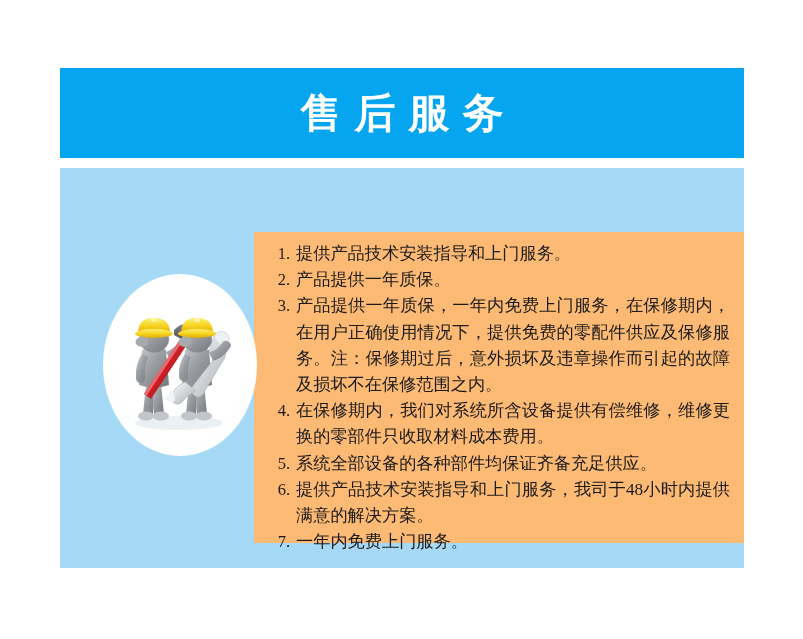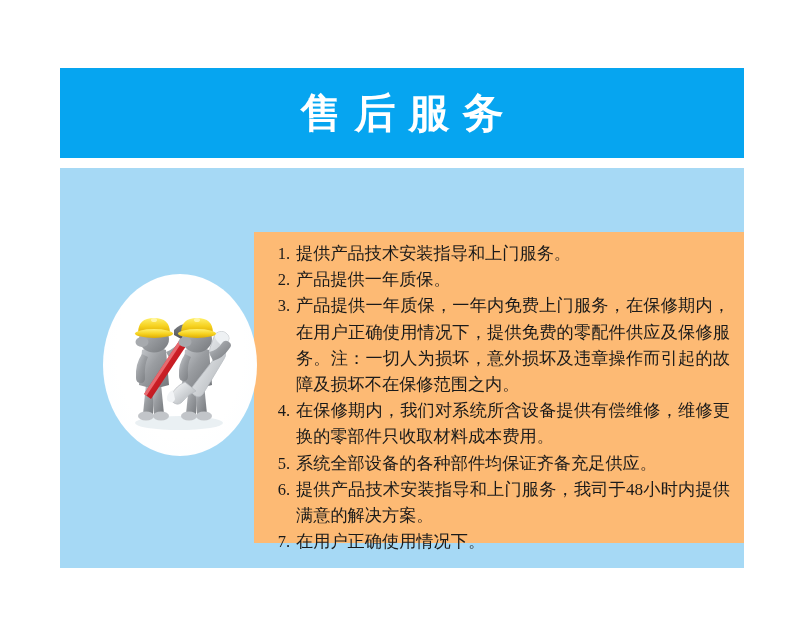--- a/index.html
+++ b/index.html
@@ -141,25 +141,25 @@
   <div class="header-bar">
     <div class="header-title">售后服务</div>
   </div>
 
   <div class="body-panel"></div>
 
   <div class="content-card">
     <ol class="service-list">
       <li class="service-item">提供产品技术安装指导和上门服务。</li>
       <li class="service-item">产品提供一年质保。</li>
-      <li class="service-item">产品提供一年质保，一年内免费上门服务，在保修期内，在用户正确使用情况下，提供免费的零配件供应及保修服务。注：一切人为损坏，意外损坏及违章操作而引起的故障及损坏不在保修范围之内。</li>
+      <li class="service-item">产品提供一年质保，一年内免费上门服务，在保修期内，在用户正确使用情况下，提供免费的零配件供应及保修服务。注：保修期过后，意外损坏及违章操作而引起的故障及损坏不在保修范围之内。</li>
       <li class="service-item">在保修期内，我们对系统所含设备提供有偿维修，维修更换的零部件只收取材料成本费用。</li>
       <li class="service-item">系统全部设备的各种部件均保证齐备充足供应。</li>
       <li class="service-item">提供产品技术安装指导和上门服务，我司于48小时内提供满意的解决方案。</li>
-      <li class="service-item">在用户正确使用情况下。</li>
+      <li class="service-item">一年内免费上门服务。</li>
     </ol>
   </div>
 
   <div class="illustration">
     <div class="illo-circle"></div>
     <svg class="illo-svg" width="140" height="150" viewBox="0 0 140 150">
       <defs>
         <linearGradient id="gFig" x1="0" y1="0" x2="1" y2="1">
           <stop offset="0%" stop-color="#c9ccd0"></stop>
           <stop offset="45%" stop-color="#9a9da1"></stop>

